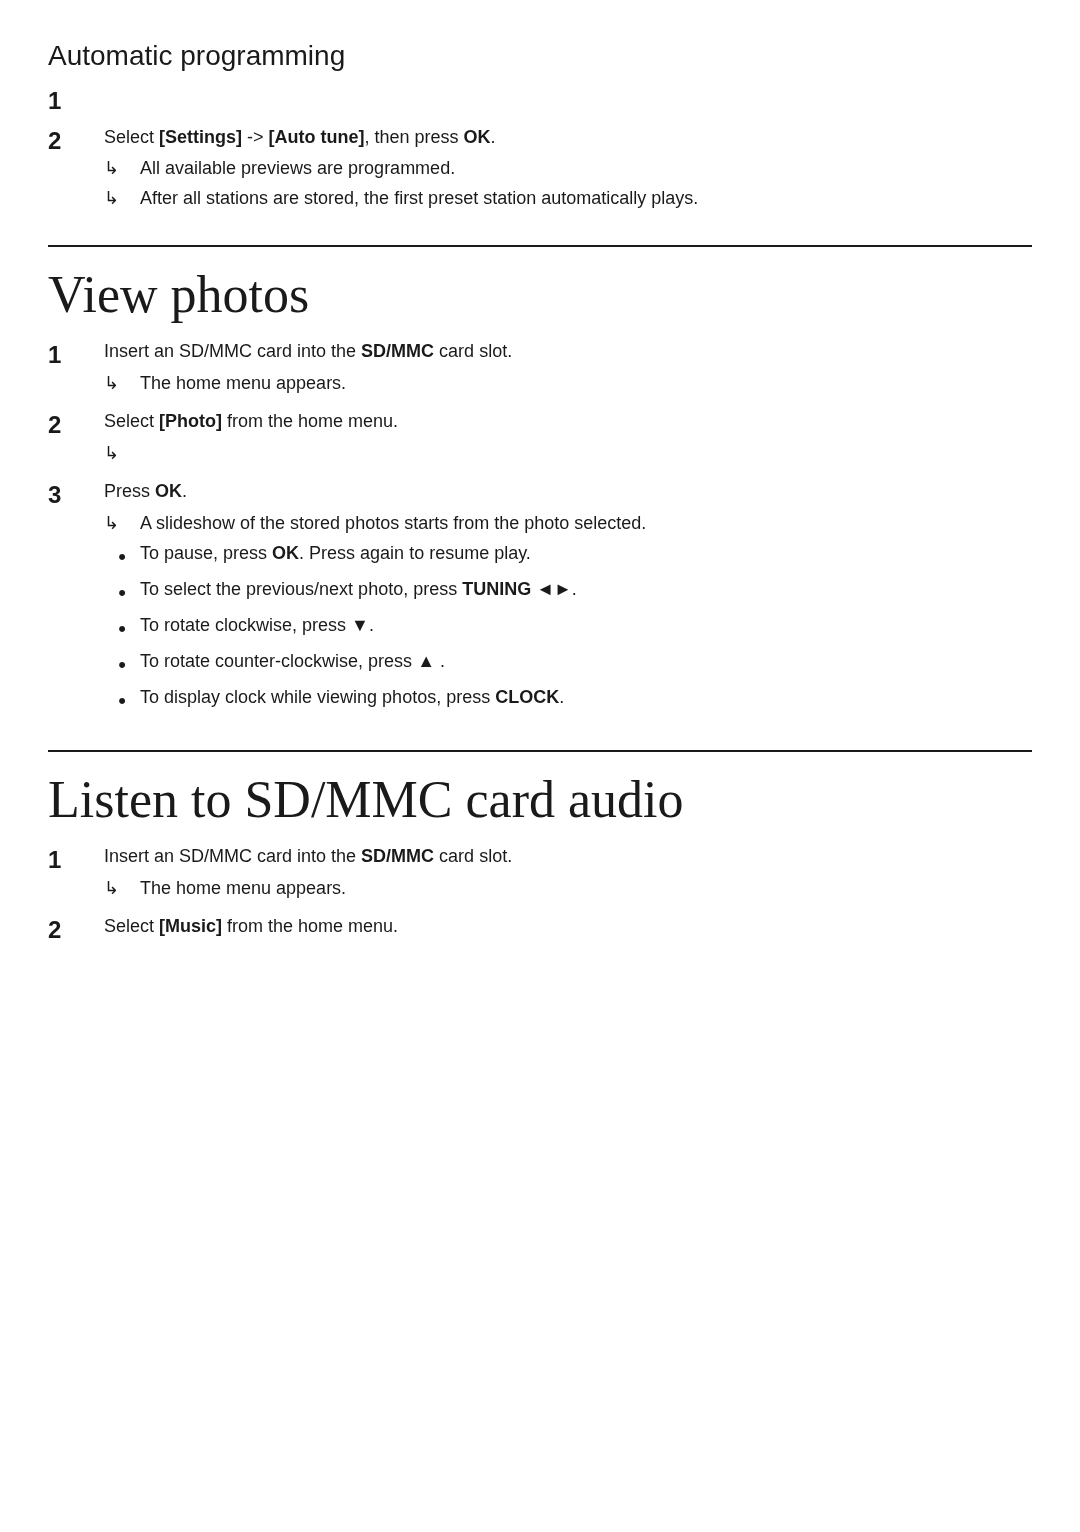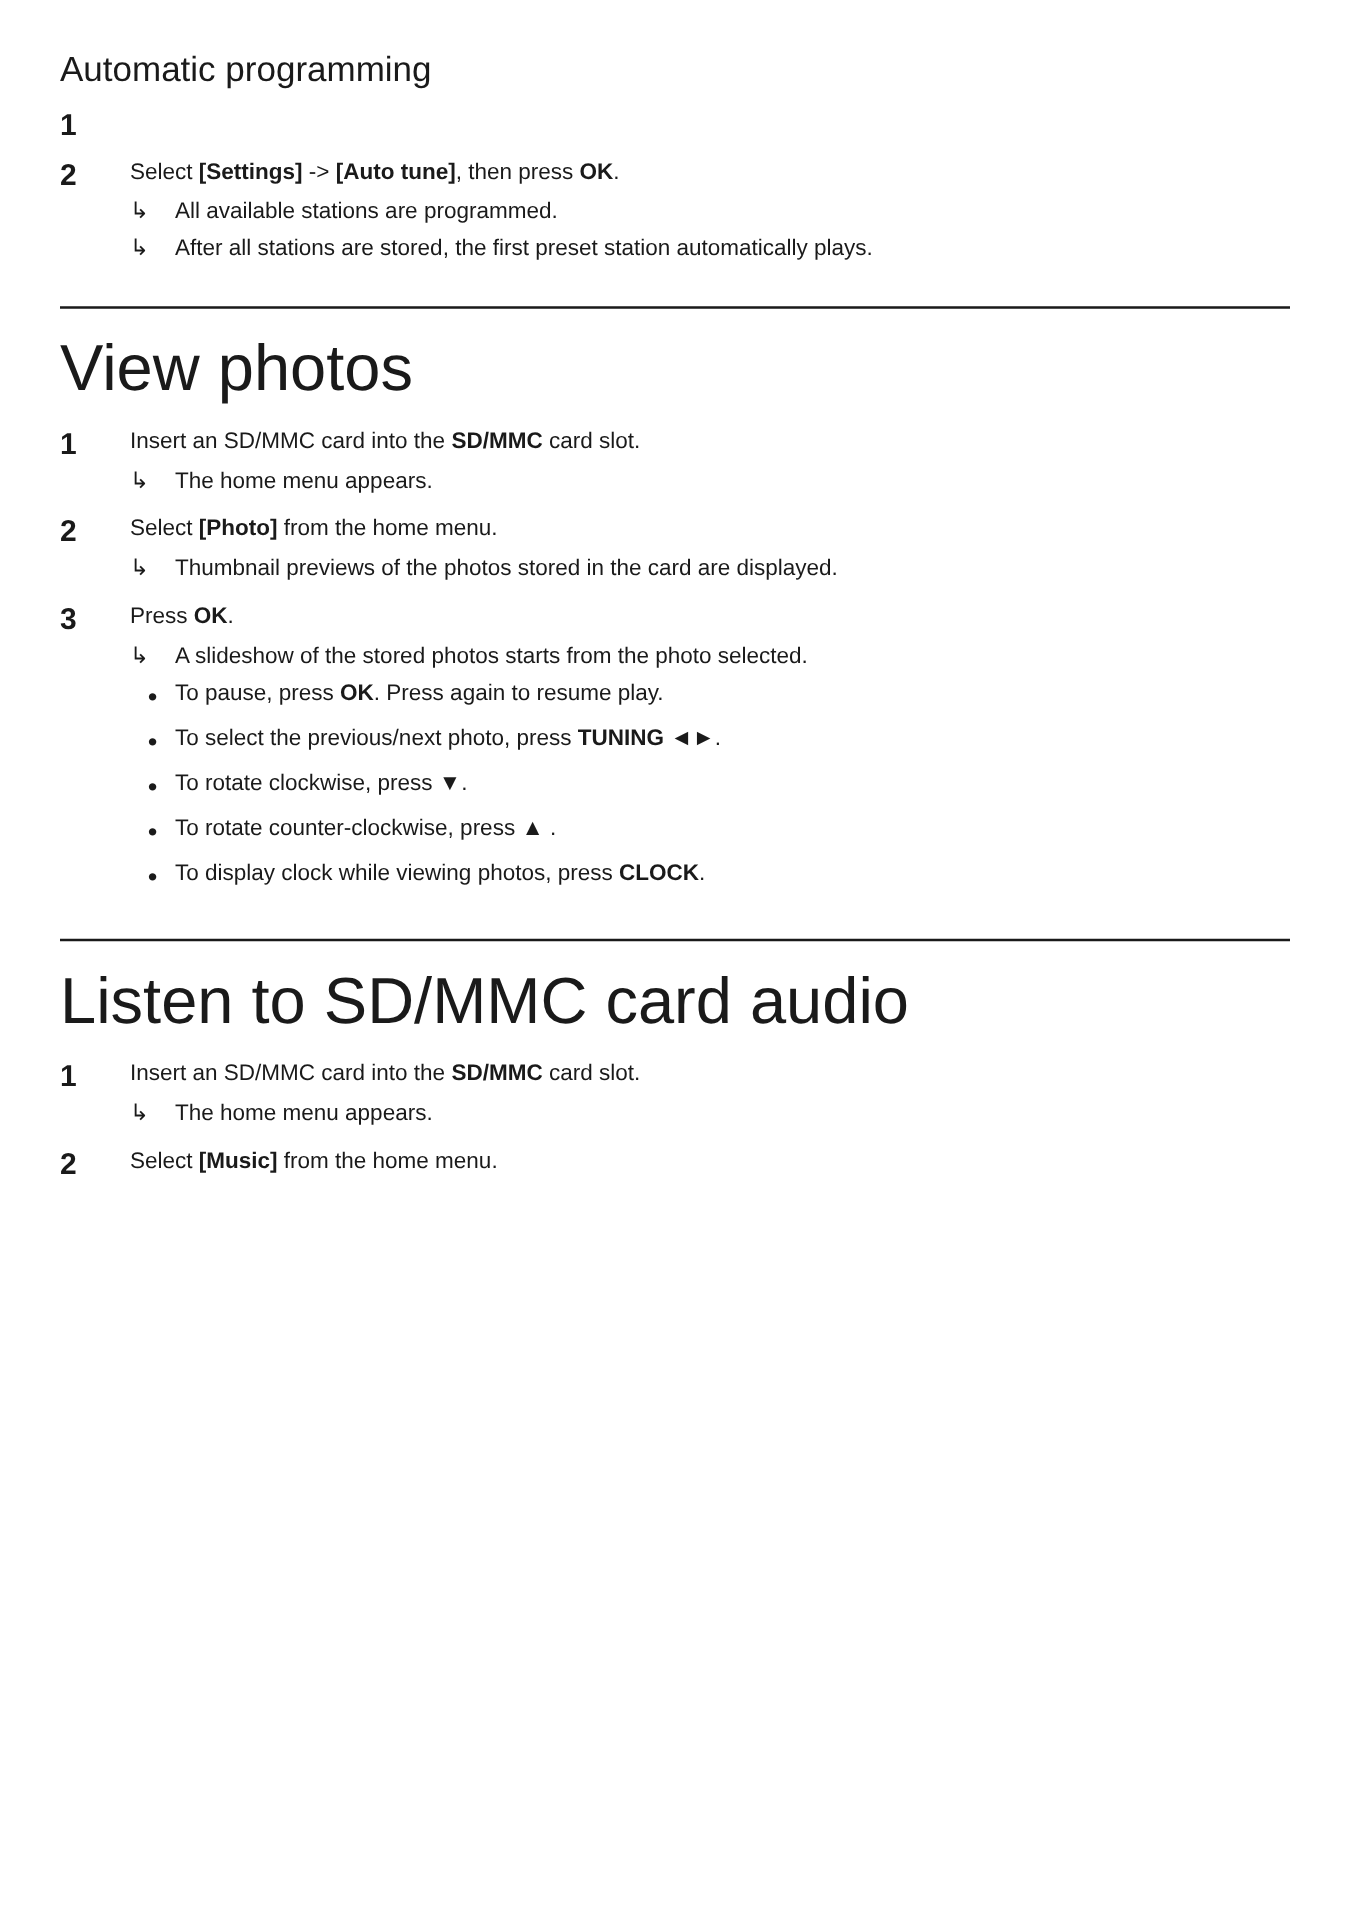--- a/index.html
+++ b/index.html
@@ -27,20 +27,21 @@
       font-weight: normal;
       margin-bottom: 12px;
       margin-top: 4px;
     }
 
     .section-title-large {
       font-size: 52px;
       font-weight: normal;
       margin-bottom: 14px;
       margin-top: 10px;
+      font-family: Liberation Serif, serif;
     }
 
     .section-divider {
       border: none;
       border-top: 2px solid #1a1a1a;
       margin: 28px 0 18px 0;
     }
 
     .intro-text {
       font-size: 18px;
@@ -115,21 +116,21 @@
       <h2 class="section-title-small">Automatic programming</h2>
       <ol class="steps-list">
         <li class="step-item">
           <span class="step-number">1</span>
         </li>
         <li class="step-item">
           <span class="step-number">2</span>
           <div class="step-content"><span>Select <strong>[Settings]</strong> -&gt; <strong>[Auto tune]</strong>, then press <strong>OK</strong>.</span><ul class="sub-list">
               <li class="sub-item">
                 <span class="arrow-icon">↳</span>
-                <span class="sub-content">All available stations are programmed.</span>
+                <span class="sub-content">All available previews are programmed.</span>
               </li>
               <li class="sub-item">
                 <span class="arrow-icon">↳</span>
                 <span class="sub-content">After all stations are stored, the first preset station automatically plays.</span>
               </li>
             </ul></div>
         </li>
       </ol>
     </div>
     <hr class="section-divider">
@@ -143,21 +144,20 @@
                 <span class="arrow-icon">↳</span>
                 <span class="sub-content">The home menu appears.</span>
               </li>
             </ul></div>
         </li>
         <li class="step-item">
           <span class="step-number">2</span>
           <div class="step-content"><span>Select <strong>[Photo]</strong> from the home menu.</span><ul class="sub-list">
               <li class="sub-item">
                 <span class="arrow-icon">↳</span>
-                <span class="sub-content">Thumbnail previews of the photos stored in the card are displayed.</span>
               </li>
             </ul></div>
         </li>
         <li class="step-item">
           <span class="step-number">3</span>
           <div class="step-content"><span>Press <strong>OK</strong>.</span><ul class="sub-list">
               <li class="sub-item">
                 <span class="arrow-icon">↳</span>
                 <span class="sub-content">A slideshow of the stored photos starts from the photo selected.</span>
               </li>

